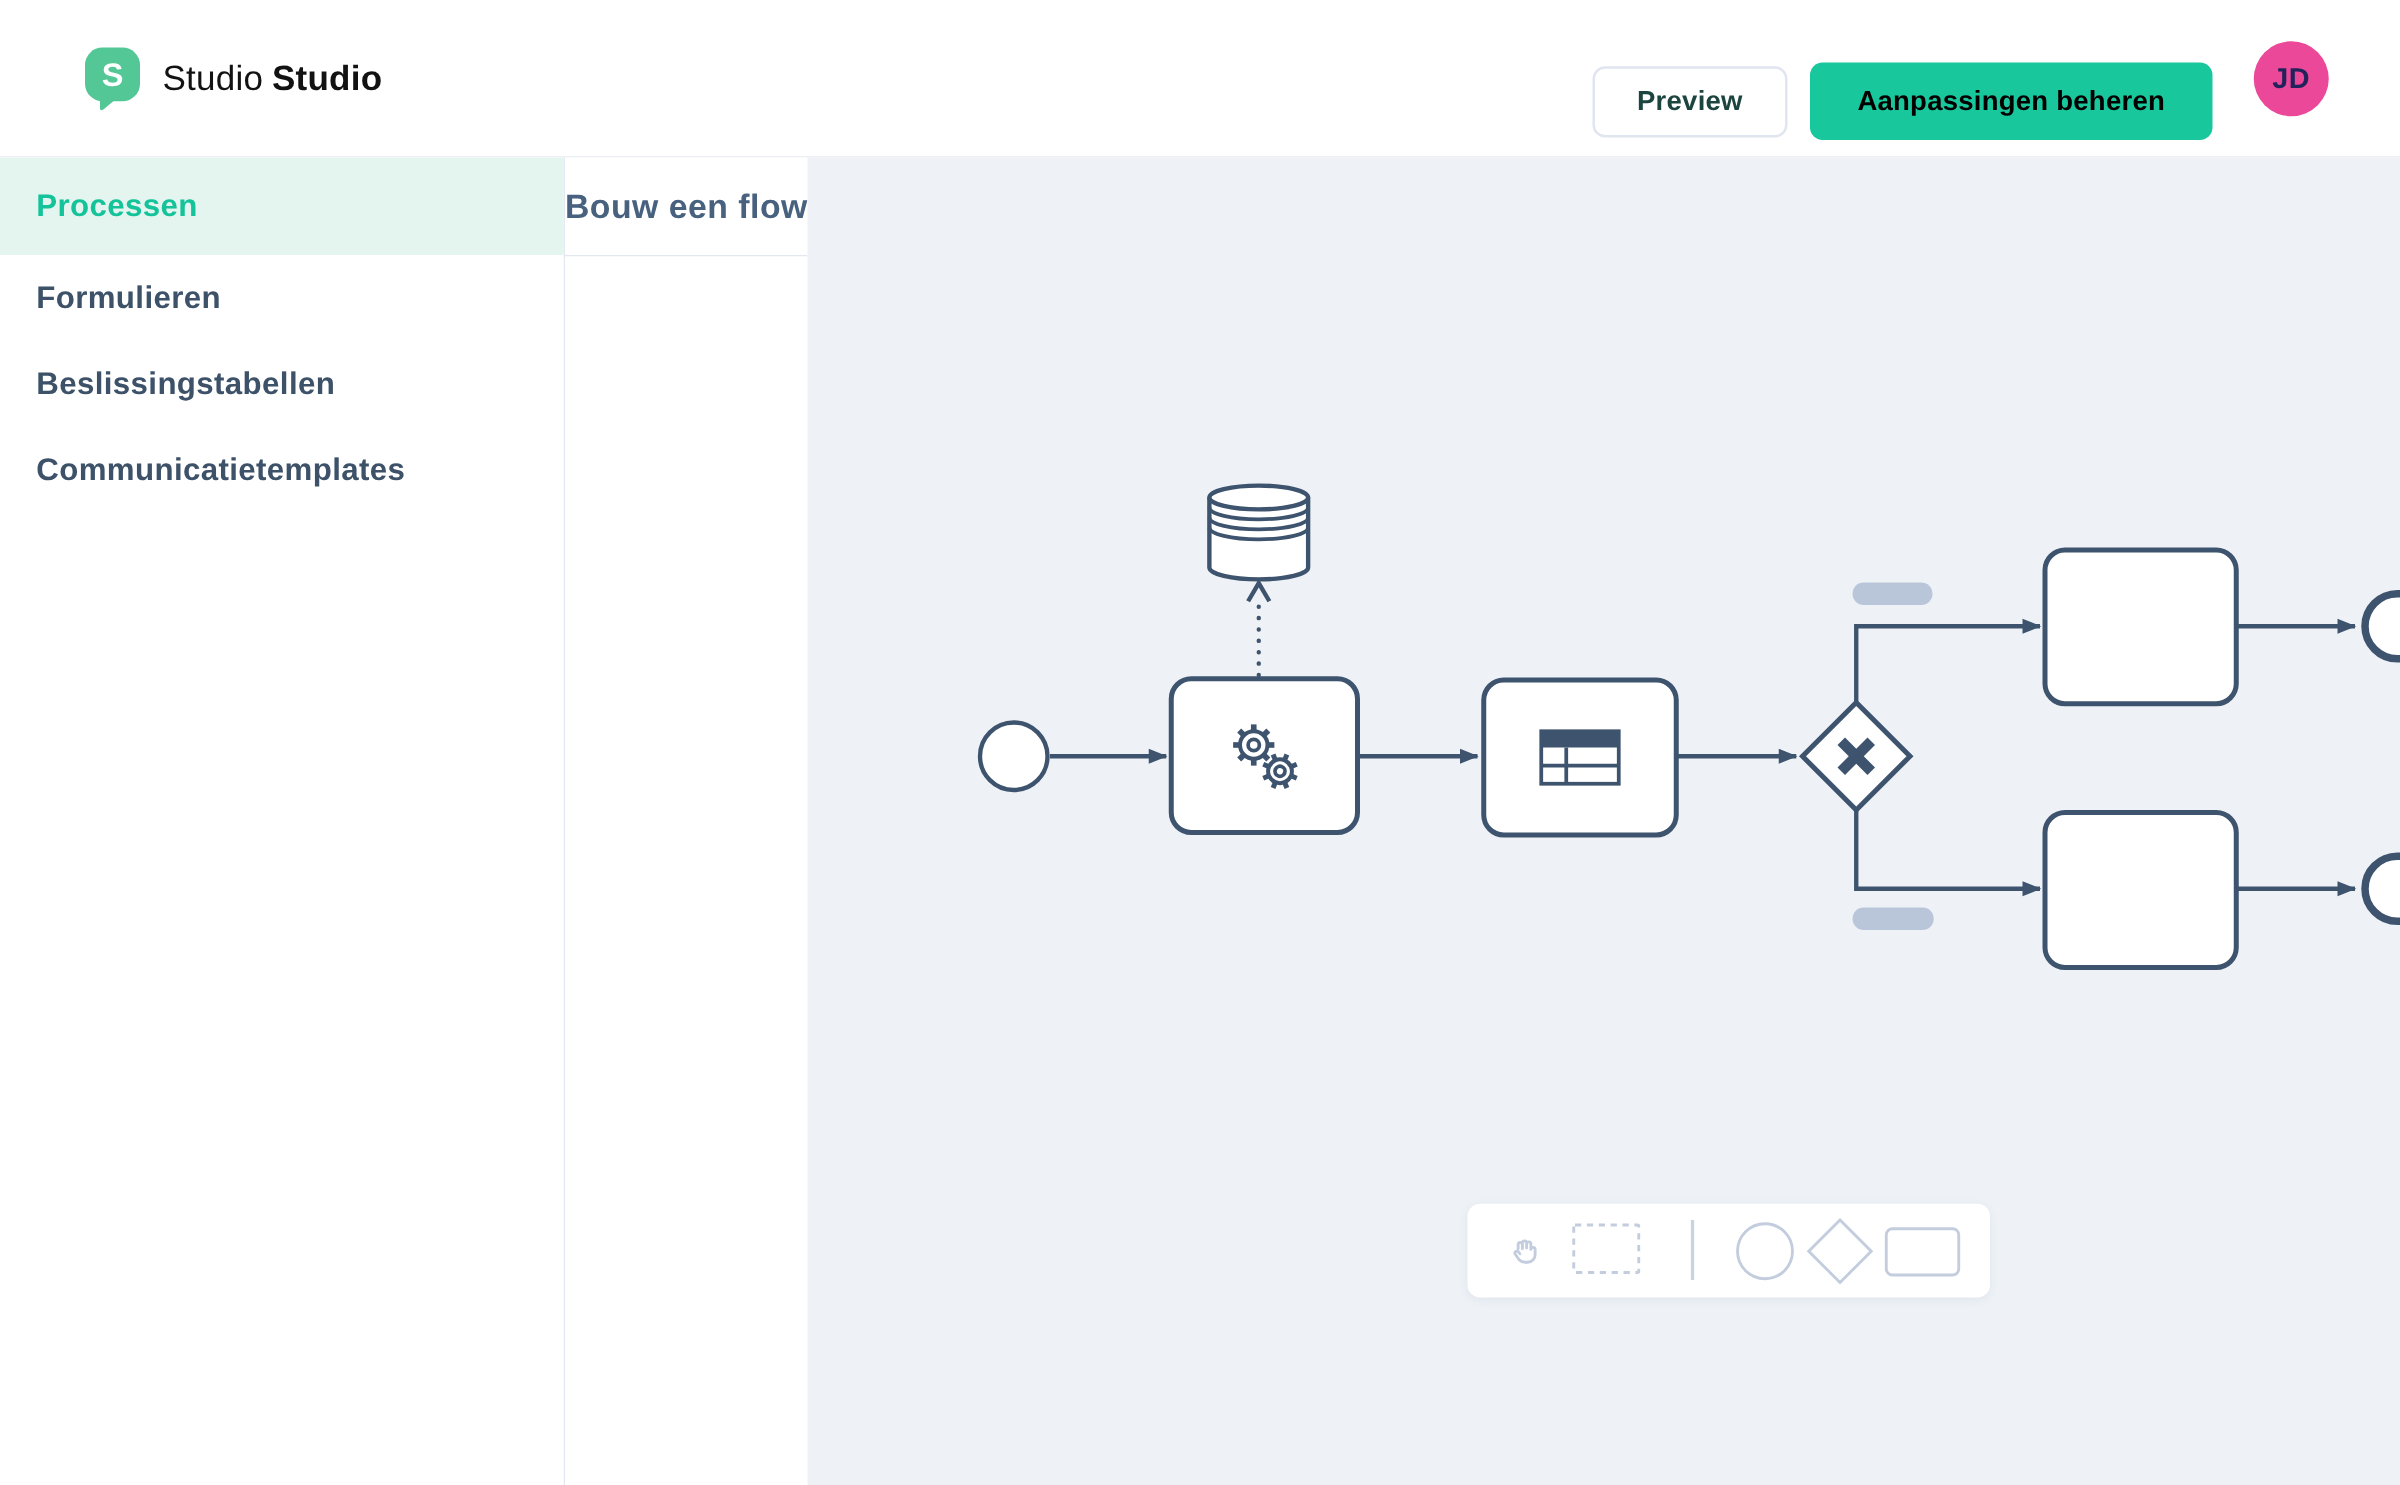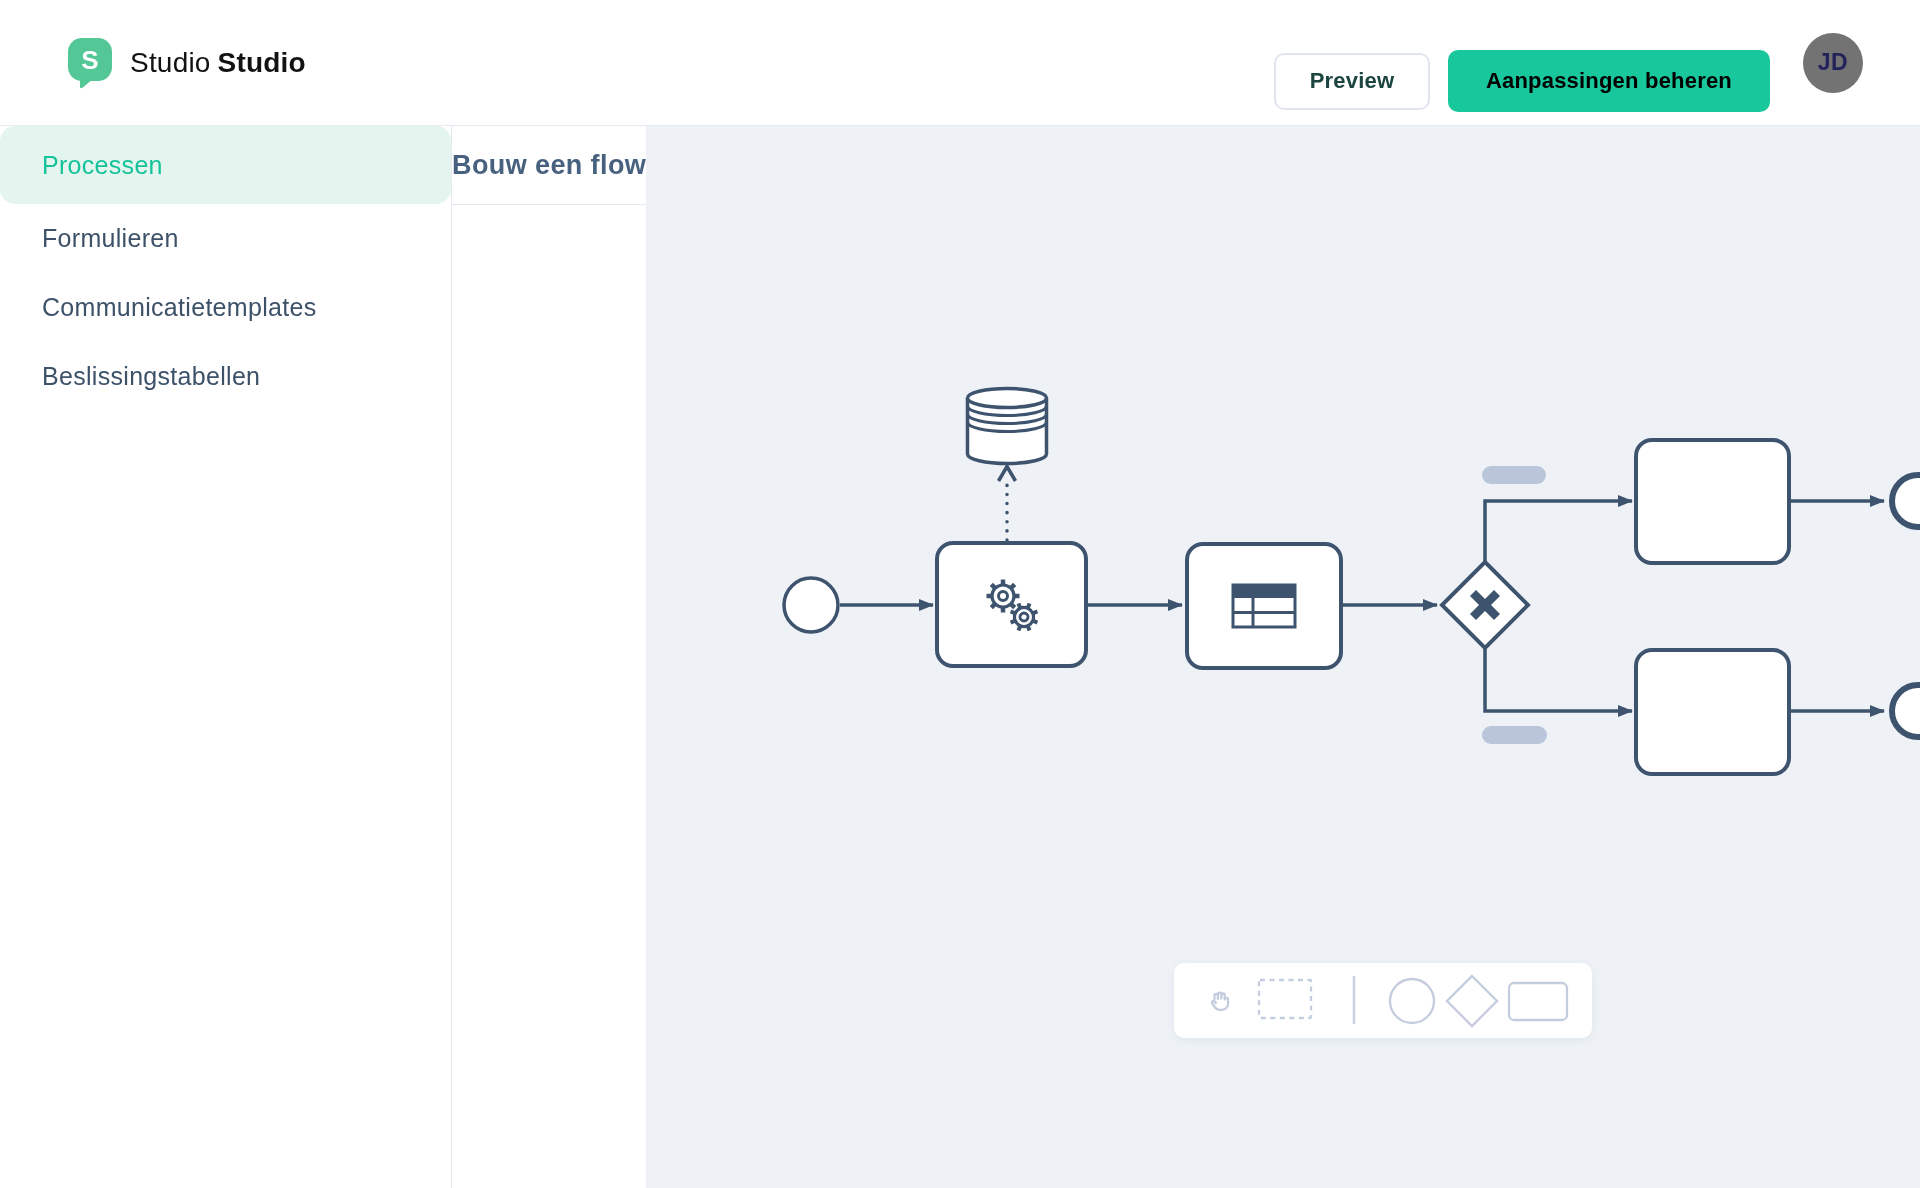--- a/index.html
+++ b/index.html
@@ -14,29 +14,29 @@
   .brand .b1 { font-weight:500; }
   .brand .b2 { font-weight:800; margin-left:7px; }
   .header-right { margin-left:auto; display:flex; align-items:center; }
   .btn { border-radius:10px; font-size:22px; font-weight:700;
     display:flex; align-items:center; justify-content:center; cursor:pointer;
     letter-spacing:.2px;margin-top:37px; }
   .btn-preview { width:156px; height:57px; background:#fff;
     border:2px solid #e0e5f0; color:#1c4540; margin-right:18px; }
   .btn-manage { padding:0 38px; height:62px; background:#19c79d;
     border:none; color:#000000; margin-right:33px; }
-  .avatar { width:60px; height:60px; border-radius:50%; background:#737373;
+  .avatar { width:60px; height:60px; border-radius:50%; background:#ec4899;
     color:#23235c; font-size:23px; font-weight:800; display:flex;
     align-items:center; justify-content:center; letter-spacing:.5px; cursor:pointer; }
 
   
   .page-body { display:flex; height:1062px; }
   .sidebar { width:452px; background:#fff; border-right:1px solid #e4e8f1; }
-  .nav-item { height:69px; display:flex; align-items:center; padding-left:42px;
-    font-size:25px; font-weight:400; color:#3d5269; letter-spacing:.3px; cursor:pointer;border-radius:15px; }
+  .nav-item { height:69px; display:flex; align-items:center; padding-left:29px;
+    font-size:25px; font-weight:700; color:#3d5269; letter-spacing:.3px; cursor:pointer; }
   .nav-item.active { height:78px; background:#e3f5ee; color:#15c39a; }
 
   .main-col { flex:1; display:flex; flex-direction:row; }
   .title-bar { height:79px; background:#fff; border-bottom:1px solid #e3e8f0;
     display:flex; align-items:center; justify-content:center;
     font-size:27px; font-weight:600; color:#47617f; letter-spacing:.4px; }
   .canvas { position:relative; flex:1; background:#eef2f7; }
   .flow-svg { position:absolute; left:0; top:0; }
 
   
@@ -63,22 +63,22 @@
     <button class="btn btn-manage">Aanpassingen beheren</button>
     <div class="avatar">JD</div>
   </div>
 </div>
 
 <div class="page-body">
 
   <div class="sidebar">
     <div class="nav-item active">Processen</div>
     <div class="nav-item">Formulieren</div>
+    <div class="nav-item">Beslissingstabellen</div>
     <div class="nav-item">Communicatietemplates</div>
-    <div class="nav-item">Beslissingstabellen</div>
   </div>
 
   <div class="main-col">
     <div class="title-bar">
       <span>Bouw een flow</span>
     </div>
 
     <div class="canvas">
       <svg class="flow-svg" width="1468" height="983" viewBox="0 0 1468 983">
         <defs>

